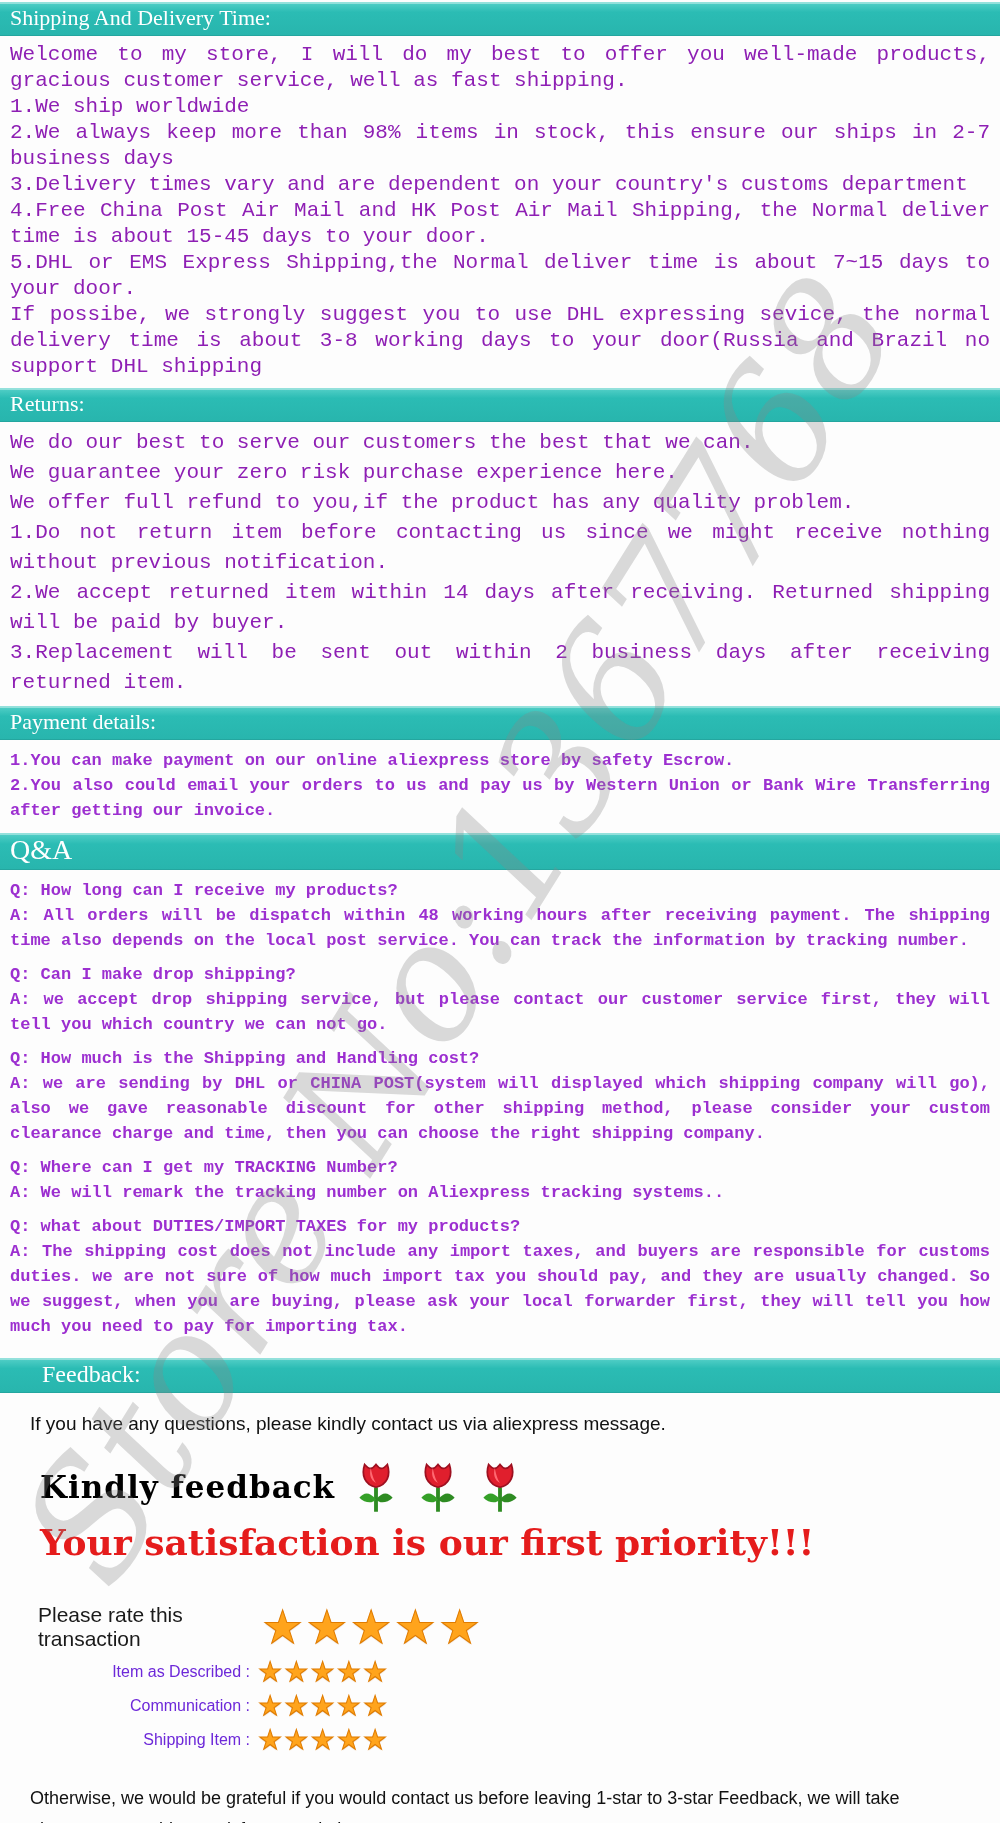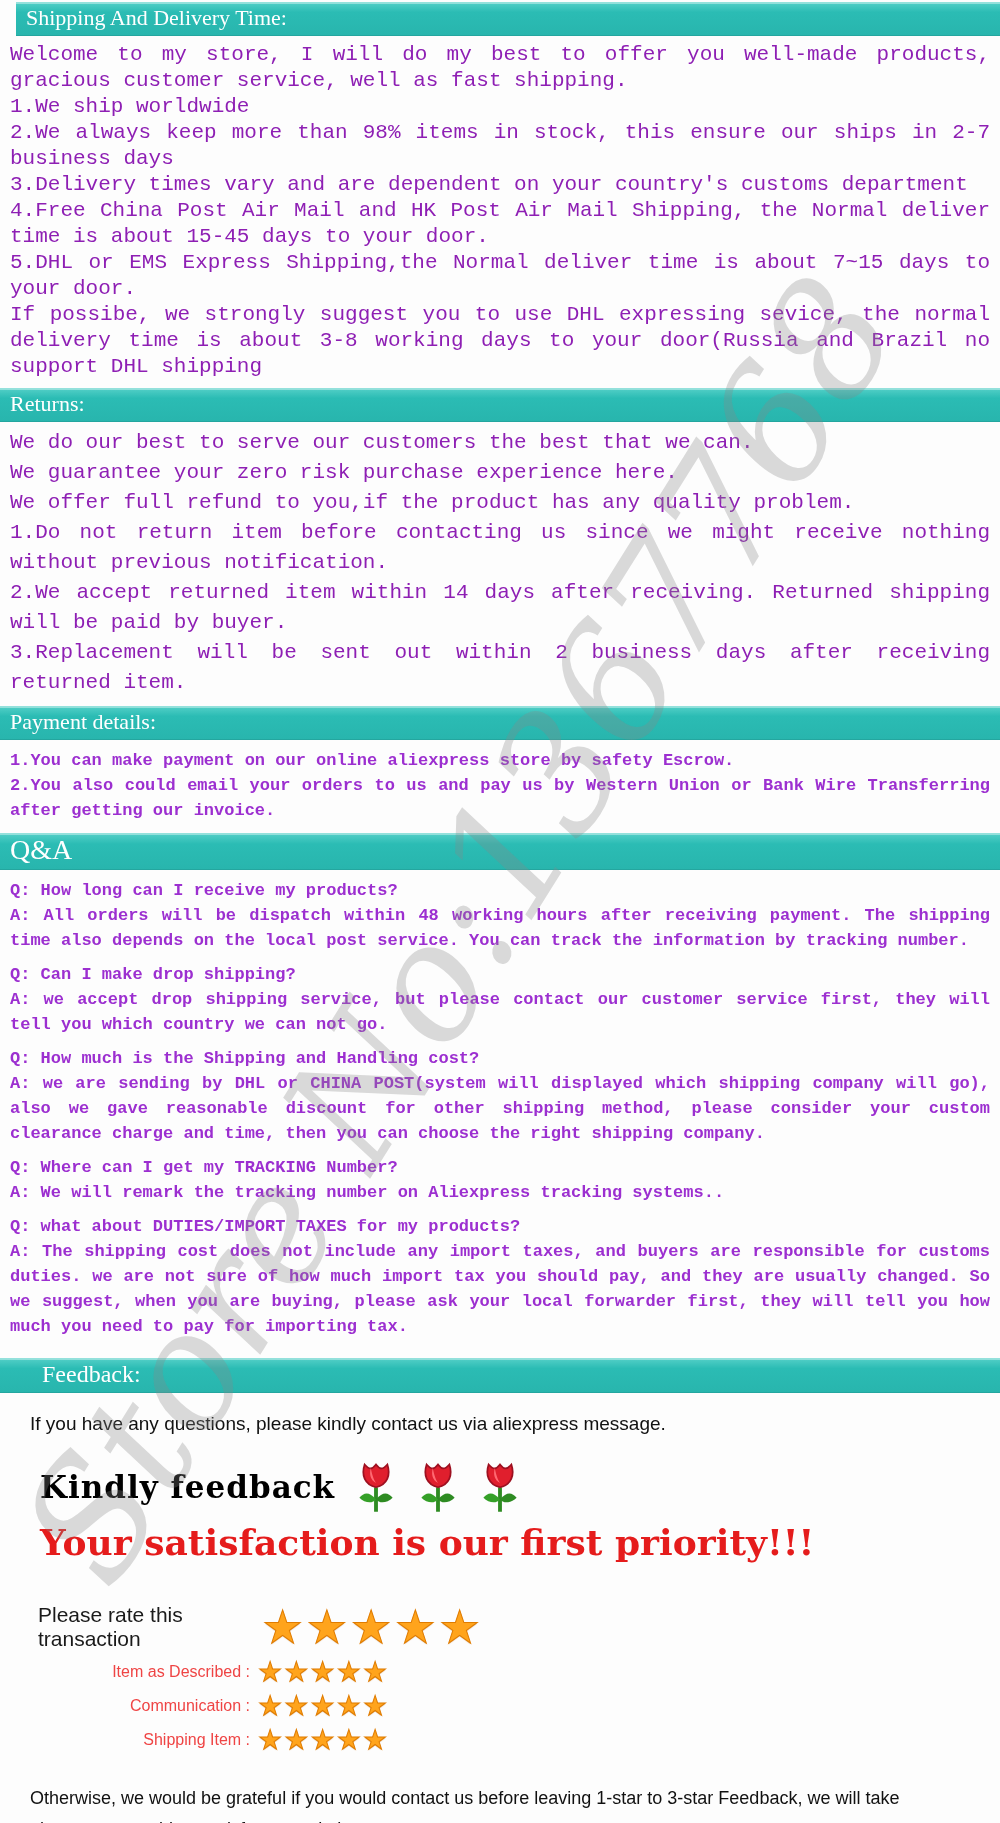--- a/index.html
+++ b/index.html
@@ -5,21 +5,21 @@
   html,body{margin:0;padding:0;background:#ffffff;}
   .page{position:relative;width:1000px;height:1823px;margin:0 auto;background:#fdfdfd;overflow:hidden;font-family:"Liberation Serif",serif;}
 
   
   .bar{position:relative;margin-top:0;background:linear-gradient(#55d0c8,#2bbcb4 30%,#28b5ad);color:#fff;
        box-shadow:inset 0 2px 0 rgba(255,255,255,.38), inset 0 -1px 0 rgba(0,0,0,.08);
        padding:3px 10px 5px;font-family:"Liberation Serif",serif;}
   .bar-small{font-size:22px;}
   .bar-qa{font-size:28px;padding:1px 10px 4px;}
   .bar-feedback{font-size:24px;padding-left:42px;}
-  .gap-top{margin-top:2px;margin-left:16px;}
+  .gap-top{margin-top:2px;}
 
   
   .purple-serif{color:#8e1fb4;font-size:21px;line-height:26px;padding:6px 10px 8px;}
   .purple-serif p{margin:0;text-align:justify;font-family:Liberation Mono, monospace;}
   .returns-body p{line-height:30px;}
 
   
   .purple-mono{font-family:"Liberation Mono",monospace;font-weight:bold;color:#9c2fd0;font-size:17px;line-height:25px;padding:8px 10px 10px;}
   .purple-mono p{margin:0;text-align:justify;}
   .qa-item{margin-bottom:9px;}
@@ -35,21 +35,21 @@
 
   .star{font-family:"DejaVu Sans",sans-serif;color:#ffa41c;-webkit-text-stroke:1px #e07c00;
         text-shadow:0 1px 1px rgba(170,90,0,.45);line-height:1;display:inline-block;}
   .stars-big .star{font-size:46px;letter-spacing:3px;}
   .stars-small .star{font-size:27px;letter-spacing:2px;}
   .stars-bottom .star{font-size:31px;letter-spacing:2px;}
 
   .rate-row{display:flex;align-items:center;margin:40px 0 0 38px;}
   .rate-label{font-size:21px;width:224px;color:#1a1a1a;}
   .small-row{display:flex;align-items:center;margin-top:7px;}
-  .small-label{width:250px;text-align:right;font-size:16px;color:#ef4444;}
+  .small-label{width:250px;text-align:right;font-size:16px;color:#6d28d9;}
   .small-row .stars-small{margin-left:8px;}
 
   .otherwise{margin:30px 34px 0 30px;font-size:18px;line-height:31px;text-align:left;}
 
   .bottom-row{display:flex;align-items:flex-start;margin:32px 0 0 85px;}
   .pyramid{width:130px;}
   .prow{height:40px;}
   .stop-col{margin-left:6px;margin-top:4px;}
   .stop-outer{width:80px;height:80px;background:#fff;display:flex;align-items:center;justify-content:center;
       clip-path:polygon(30% 0,70% 0,100% 30%,100% 70%,70% 100%,30% 100%,0 70%,0 30%);

